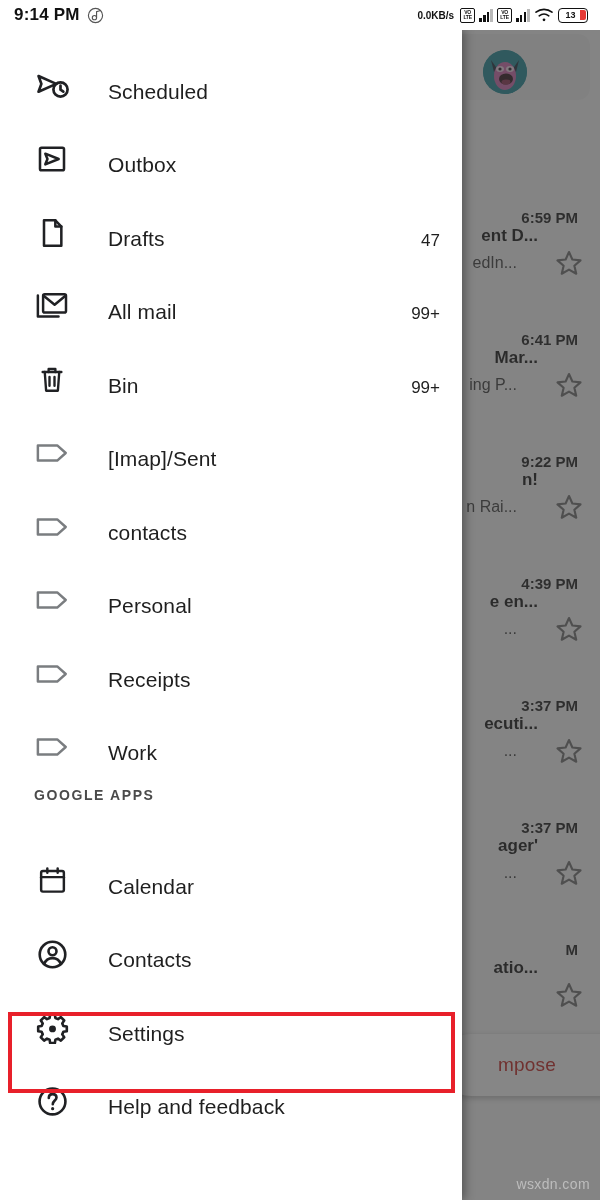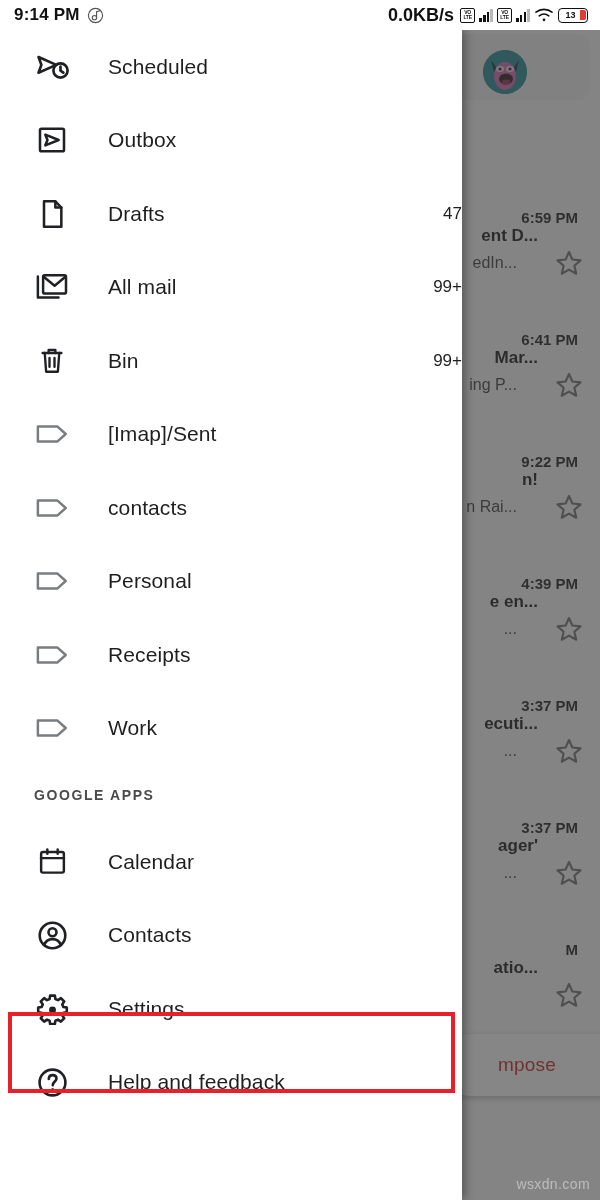--- a/index.html
+++ b/index.html
@@ -23,21 +23,21 @@
     background: #ffffff;
     display: flex; align-items: center;
     z-index: 60;
   }
   #sb-left { display: flex; align-items: center; gap: 7px; padding-left: 14px; }
   #sb-clock { font-size: 17px; font-weight: 700; color: #111; letter-spacing: .2px; }
   #sb-right {
     margin-left: auto; display: flex; align-items: center;
     gap: 4px; padding-right: 12px;
   }
-  #sb-net { font-size: 18px; font-weight: 700; color: #111; margin-right: 2px; }
+  #sb-net { font-size: 10px; font-weight: 700; color: #111; margin-right: 2px; }
   .volte {
     width: 15px; height: 15px; border: 1.6px solid #111; border-radius: 2px;
     display: flex; flex-direction: column; align-items: center; justify-content: center;
     line-height: 1;
   }
   .volte span { font-size: 5px; font-weight: 700; color: #111; letter-spacing: -.2px; }
   .bars { display: flex; align-items: flex-end; gap: 1.2px; height: 14px; }
   .bars i { display: block; width: 2.6px; background: #111; }
   .bars i:nth-child(1) { height: 4px; }
   .bars i:nth-child(2) { height: 7px; }
@@ -121,22 +121,22 @@
     position: absolute; top: 30px; left: 0;
     width: 462px; height: 1170px;
     background: #ffffff;
     z-index: 40;
     box-shadow: 3px 0 9px rgba(0,0,0,.35);
     overflow: hidden;
   }
   .item {
     position: relative;
     height: 73.5px;
-    display: flex; align-items: center;
-    padding-left: 34px; 
+    display: flex; align-items: flex-end;
+    padding-left: 34px; padding-right: 22px;
   }
   .ico {
     width: 36px; height: 36px;
     display: flex; align-items: center; justify-content: center;
     flex: 0 0 36px;
   }
   .ico svg { display: block; }
   .lbl {
     margin-left: 38px;
     font-size: 21px; color: #1f1f1f; letter-spacing: .1px;

